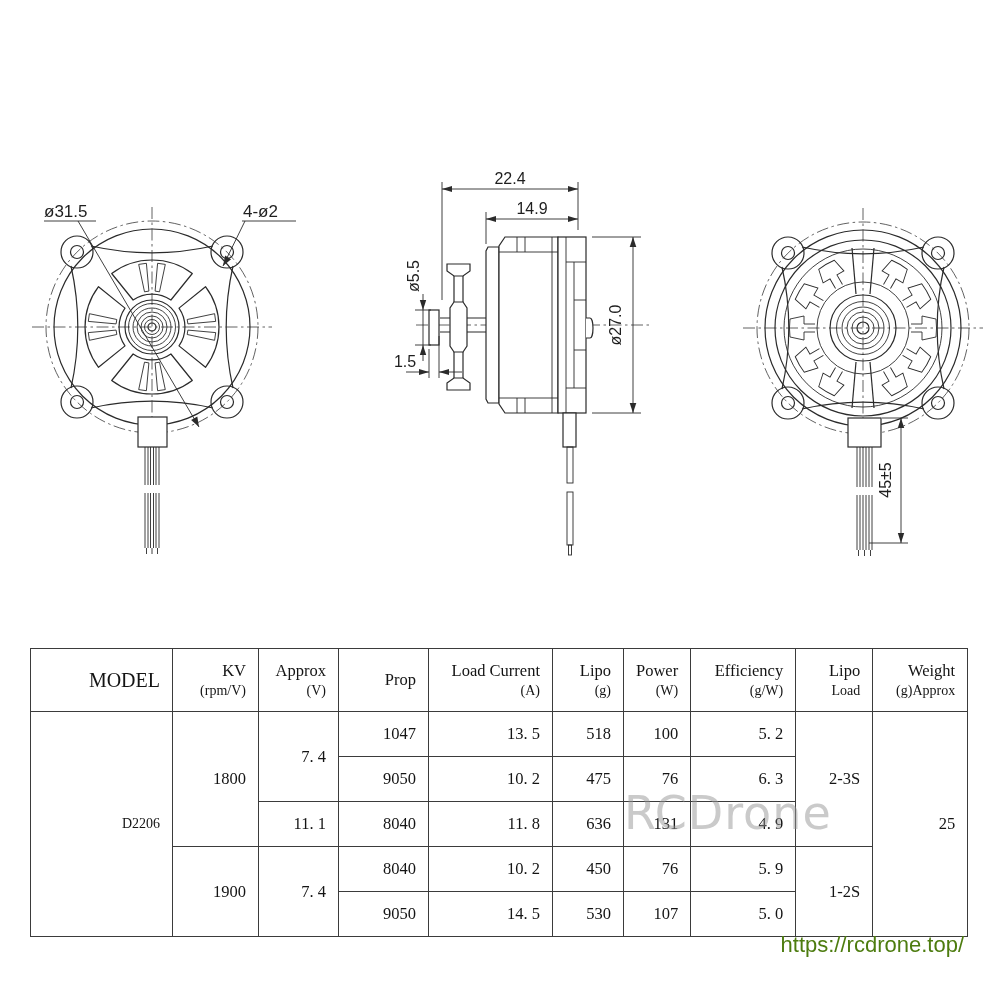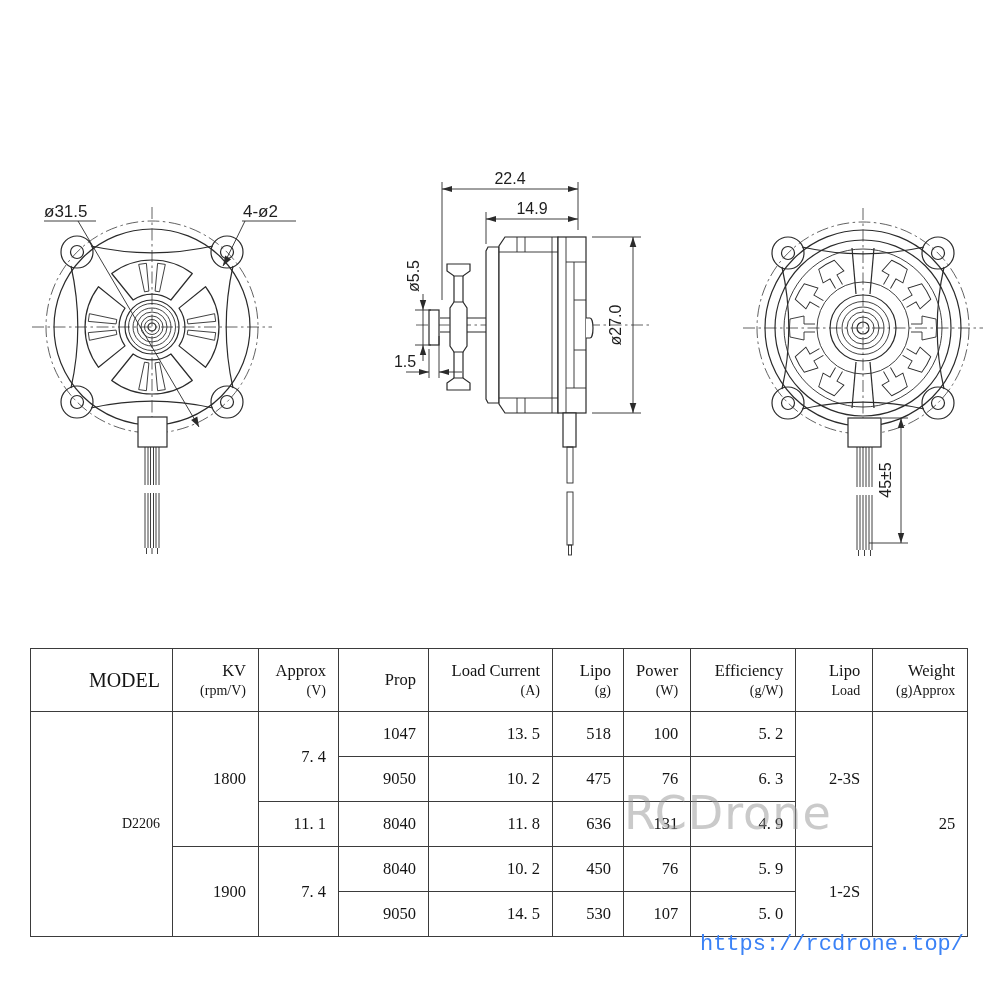--- a/index.html
+++ b/index.html
@@ -23,22 +23,22 @@
   #spec-table{border:1.5px solid #3b3b3b;}
   #spec-table thead tr{height:54px;}
   #spec-table tbody tr{height:32px;}
   .h1{font-size:16.5px;line-height:1.25;}
   .h2{font-size:14px;line-height:1.25;}
   .model-cell{font-size:14px;}
   .model-head{font-size:20px;}
   .cellv{font-size:16.5px;}
   #wm-table{position:absolute;left:624px;top:786px;font-size:46px;color:rgba(150,150,150,0.5);
             font-family:"DejaVu Sans",sans-serif;letter-spacing:1px;z-index:5;}
-  #wm-url{position:absolute;right:36px;top:932px;font-size:22px;color:#3b82f6;
-          font-family:Liberation Mono, monospace;}
+  #wm-url{position:absolute;right:36px;top:932px;font-size:22px;color:#4d7c0f;
+          font-family:Liberation Sans, sans-serif;}
 </style>
 </head>
 <body>
 
 <div id="stage">
 
   <svg id="drawings" width="1000" height="575" viewBox="0 0 1000 575">
     <defs>
 
       <g id="fwin">

